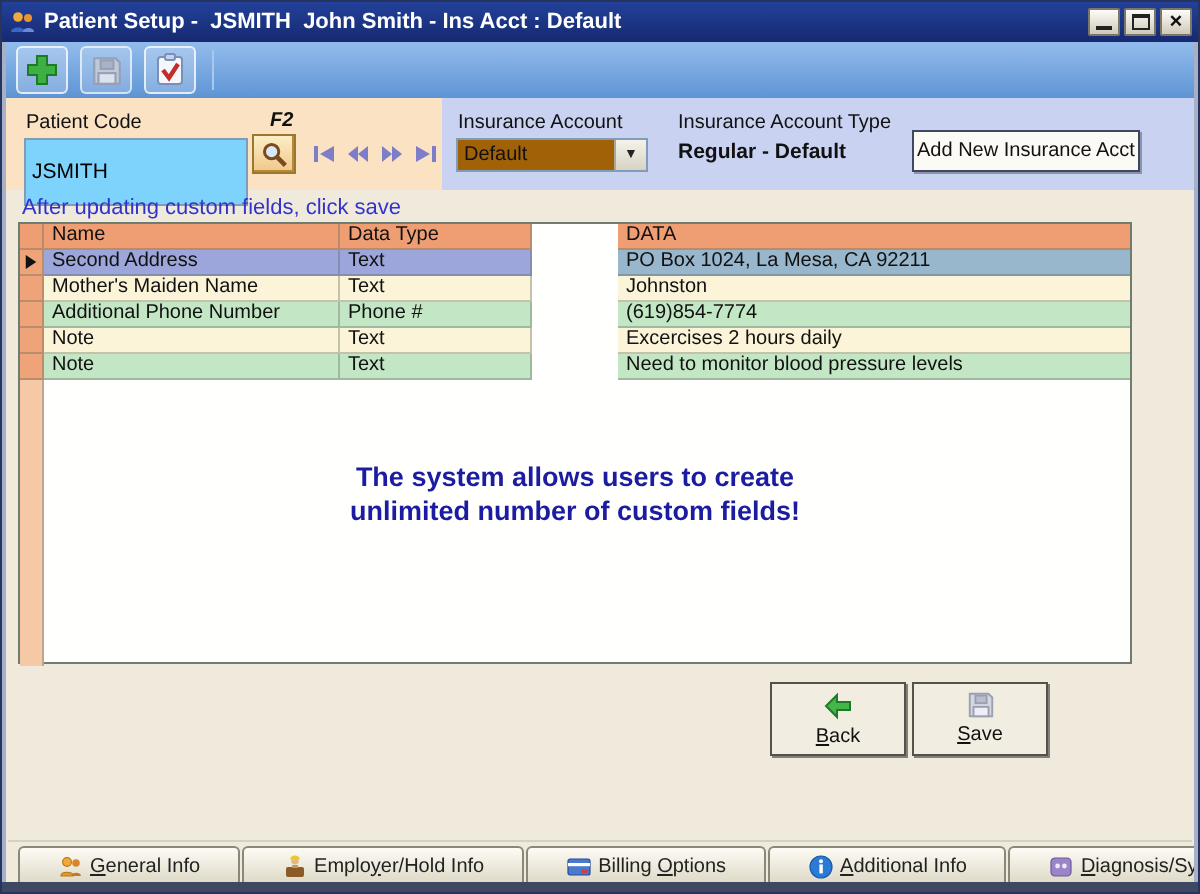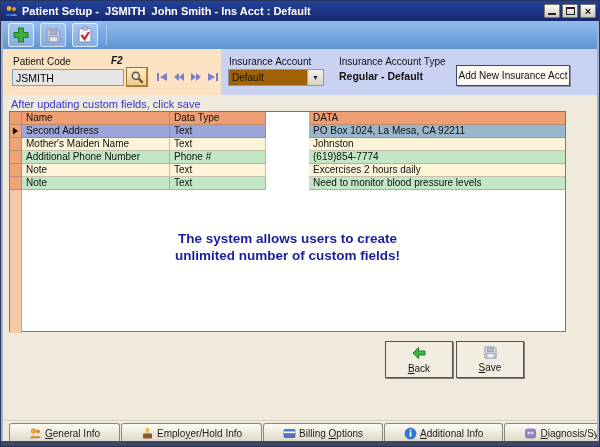--- a/index.html
+++ b/index.html
@@ -22,21 +22,21 @@
   .toolbar { position:absolute; left:1px; right:1px; top:20px; height:28px; background:linear-gradient(180deg,#93BCEC,#5E94D4); display:flex; align-items:center; padding-left:6px; z-index:20; }
   .tool-btn { width:26px; height:24px; margin-right:6px; border:1px solid rgba(255,255,255,.75); border-radius:3px; background:rgba(255,255,255,.22); display:flex; align-items:center; justify-content:center; }
   .tool-btn.disabled { opacity:.9; }
   .tool-sep { width:1px; height:20px; background:#4C7EC0; border-right:1px solid #A8C8F0; margin-left:2px; }
 
   
   .panel-left { position:absolute; left:2px; top:48px; width:218px; height:46px; background:#FAE2C3; }
   .panel-right { position:absolute; left:220px; top:48px; right:2px; height:46px; background:#CAD2F2; }
   .lbl { position:absolute; font-size:10px; color:#111; }
   .f2 { position:absolute; font-size:10px; font-weight:bold; font-style:italic; color:#111; }
-  .txt-input { position:absolute; left:9px; top:20px; width:112px; height:17px; border:1px solid #7F9DB9; background:#e5e5e5; font-size:10.5px; padding:0 3px; }
+  .txt-input { position:absolute; left:9px; top:20px; width:112px; height:34px; border:1px solid #7F9DB9; background:#7dd3fc; font-size:10.5px; padding:0 3px; }
   .search-btn { position:absolute; left:123px; top:18px; width:22px; height:20px; background:linear-gradient(180deg,#FCEEC8,#F0C888); border:1px solid #9A7830; box-shadow:inset -1px -1px 0 #B88838; display:flex; align-items:center; justify-content:center; }
   .vcr { position:absolute; left:152px; top:22px; display:flex; gap:4px; }
   .vcr-btn { width:13px; height:11px; background:none; border:none; padding:0; display:flex; align-items:center; justify-content:center; }
   .combo { position:absolute; left:7px; top:20px; width:96px; height:17px; border:1px solid #7F9DB9; background:#a16207; display:flex; }
   .combo-text { flex:1; font-size:10px; padding:2px 3px; color:#111; overflow:hidden; white-space:nowrap; }
   .combo-arrow { width:16px; background:linear-gradient(180deg,#F4F2EA,#D8D4C4); border-left:1px solid #ACA899; display:flex; align-items:center; justify-content:center; font-size:7px; color:#222; }
   .bold-val { position:absolute; font-size:10.5px; font-weight:bold; color:#111; }
   .add-ins-btn { position:absolute; left:235px; top:16px; width:114px; height:21px; background:#FBFAF4; border:1px solid #3E4862; box-shadow:1px 1px 0 #8A93A8; font-size:10px; color:#111; text-align:center; line-height:19px; }
 
   
@@ -117,21 +117,21 @@
         <rect x="3" y="2.5" width="12" height="13.5" rx="1.5" fill="#F4F7FC" stroke="#7C8FB8"></rect>
         <rect x="6.5" y="1" width="5" height="3" rx="1" fill="#C5D2E8" stroke="#7C8FB8"></rect>
         <path d="M5.5 9l3 4 4.5-7" fill="none" stroke="#C42B2B" stroke-width="2.2"></path>
       </svg>
     </div>
     <div class="tool-sep"></div>
   </div>
 
   <div class="panel-left">
     <span class="lbl" style="left:10px; top:7px;">Patient Code</span>
-    <span class="f2" style="left:108px; top:6px;">F2</span>
+    <span class="f2" style="left:132px; top:6px;">F2</span>
     <input class="txt-input" type="text" value="JSMITH" style="">
     <button class="search-btn">
       <svg width="15" height="15" viewBox="0 0 16 16">
         <circle cx="6.2" cy="6.2" r="3.8" fill="#D6E8F8" stroke="#7A4A1E" stroke-width="1.6"></circle>
         <line x1="9" y1="9" x2="13.5" y2="13.5" stroke="#7A4A1E" stroke-width="2.4"></line>
       </svg>
     </button>
     <div class="vcr">
       <button class="vcr-btn">
         <svg width="12" height="10" viewBox="0 0 12 10" fill="#7D7DC8">

